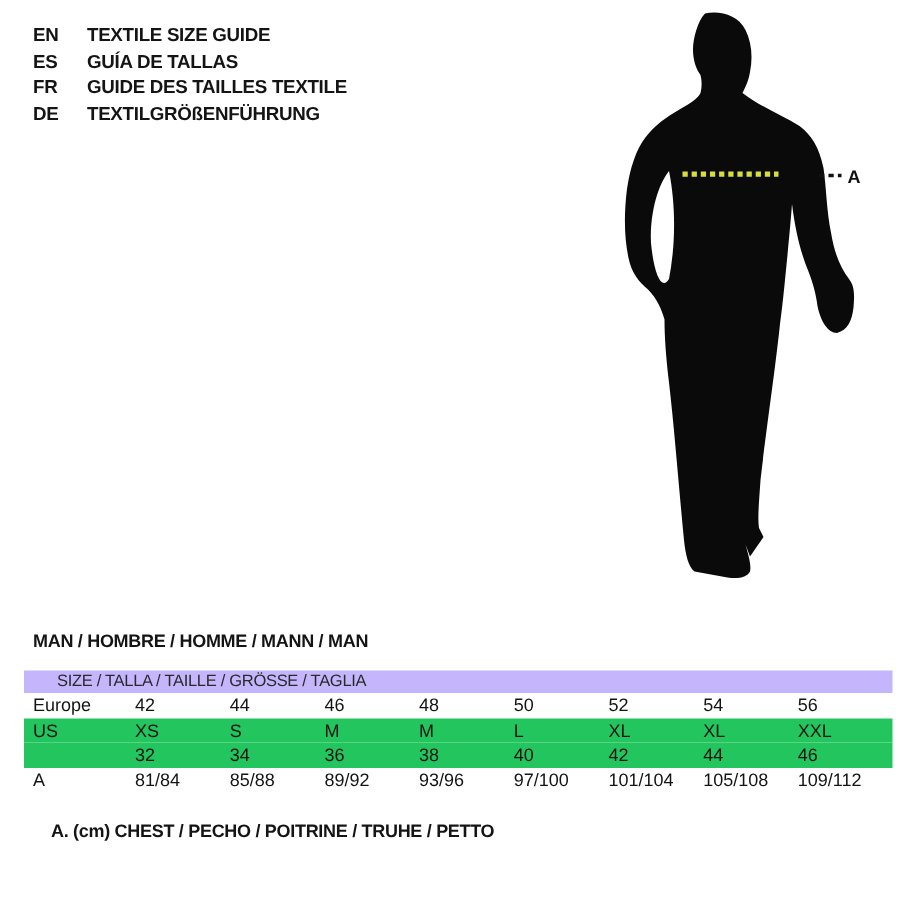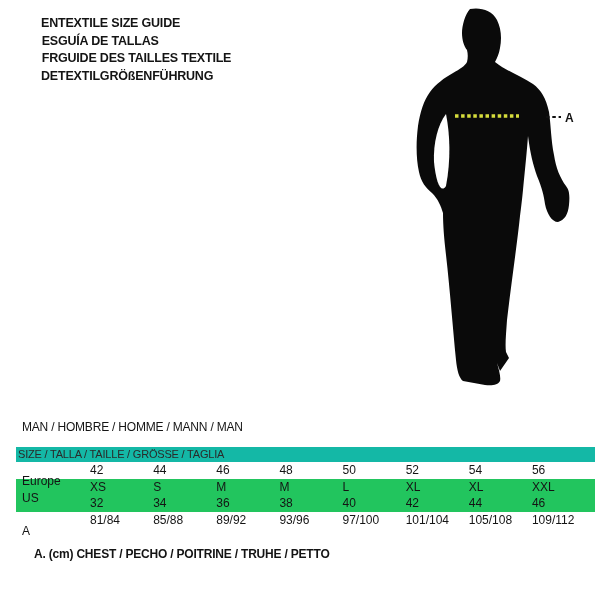--- a/index.html
+++ b/index.html
@@ -3,34 +3,34 @@
 <meta charset="utf-8">
 <style>
   html,body{margin:0;padding:0;background:#fff;}
   .canvas{
     position:relative;width:600px;height:600px;background:#ffffff;overflow:hidden;
     font-family:"Liberation Sans",sans-serif;color:#141414;
   }
   
   .lang-list{position:absolute;left:22px;top:15px;font-weight:bold;font-size:12.5px;letter-spacing:-0.2px;}
   .lang-row{display:flex;height:17.5px;line-height:17.5px;}
-  .lang-code{width:36px;text-align:right;}
+  .lang-code{width:36px;}
   
   .products{position:absolute;left:22px;top:109px;font-weight:bold;font-size:12.5px;letter-spacing:-0.2px;line-height:17.5px;}
   
   .figure{position:absolute;left:400px;top:0;width:200px;height:400px;}
   .figure text{font-family:"Liberation Sans",sans-serif;font-size:12px;font-weight:600;fill:#111;}
   
-  .section-title{position:absolute;left:22px;top:421px;font-weight:normal;font-size:12px;letter-spacing:-0.2px;line-height:12px;}
+  .section-title{position:absolute;left:22px;top:421px;font-weight:bold;font-size:12px;letter-spacing:-0.2px;line-height:12px;}
   
   .size-table{position:absolute;left:16px;top:447px;width:579px;font-size:12px;}
-  .thead{height:15px;line-height:15px;background:#14b8a6;padding-left:2px;font-size:11px;color:#2a2a2a;letter-spacing:-0.2px;}
+  .thead{height:15px;line-height:15px;background:#c4b5fd;padding-left:22px;font-size:11px;color:#2a2a2a;letter-spacing:-0.2px;}
   .trow{display:flex;height:16.5px;line-height:16.5px;}
   .trow.stripe{background:#22c55e;}
-  .cell-label{width:74px;padding-left:6px;box-sizing:border-box;margin-top:11px;}
+  .cell-label{width:74px;padding-left:6px;box-sizing:border-box;}
   .cell{flex:1;}
   
   .footnote{position:absolute;left:22px;top:547px;font-weight:bold;font-size:12px;letter-spacing:-0.2px;line-height:14px;margin-left:12px;}
 </style>
 </head>
 <body>
 
 <div class="canvas">
 
   <div class="lang-list">

